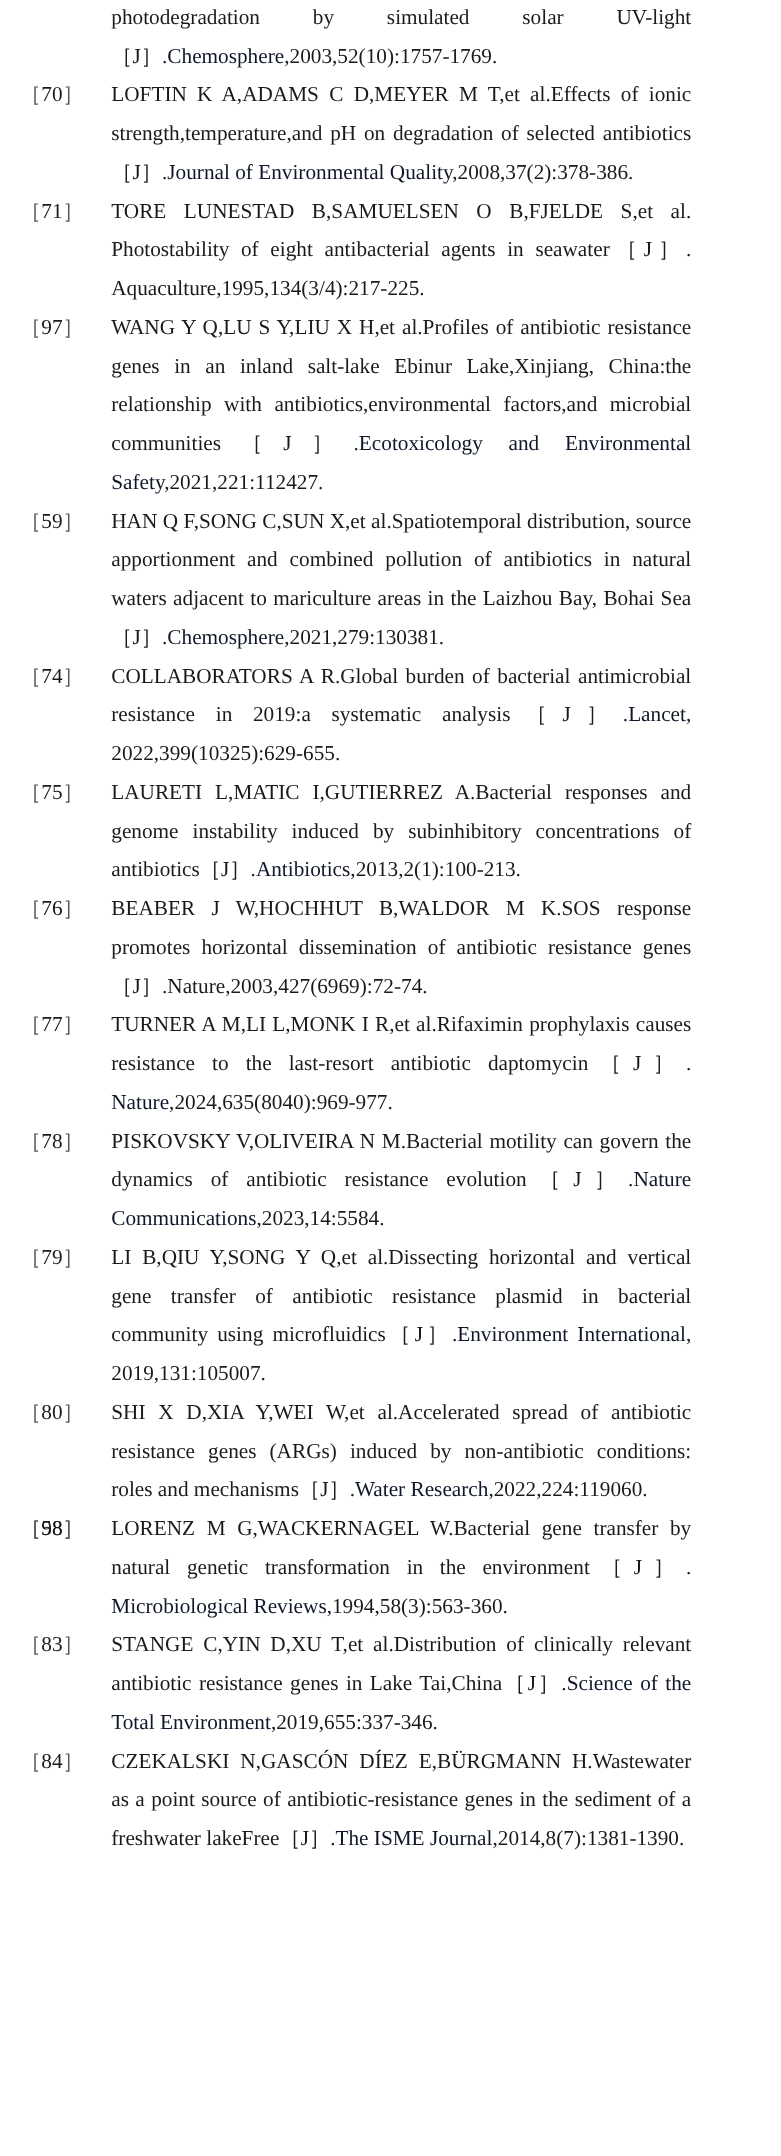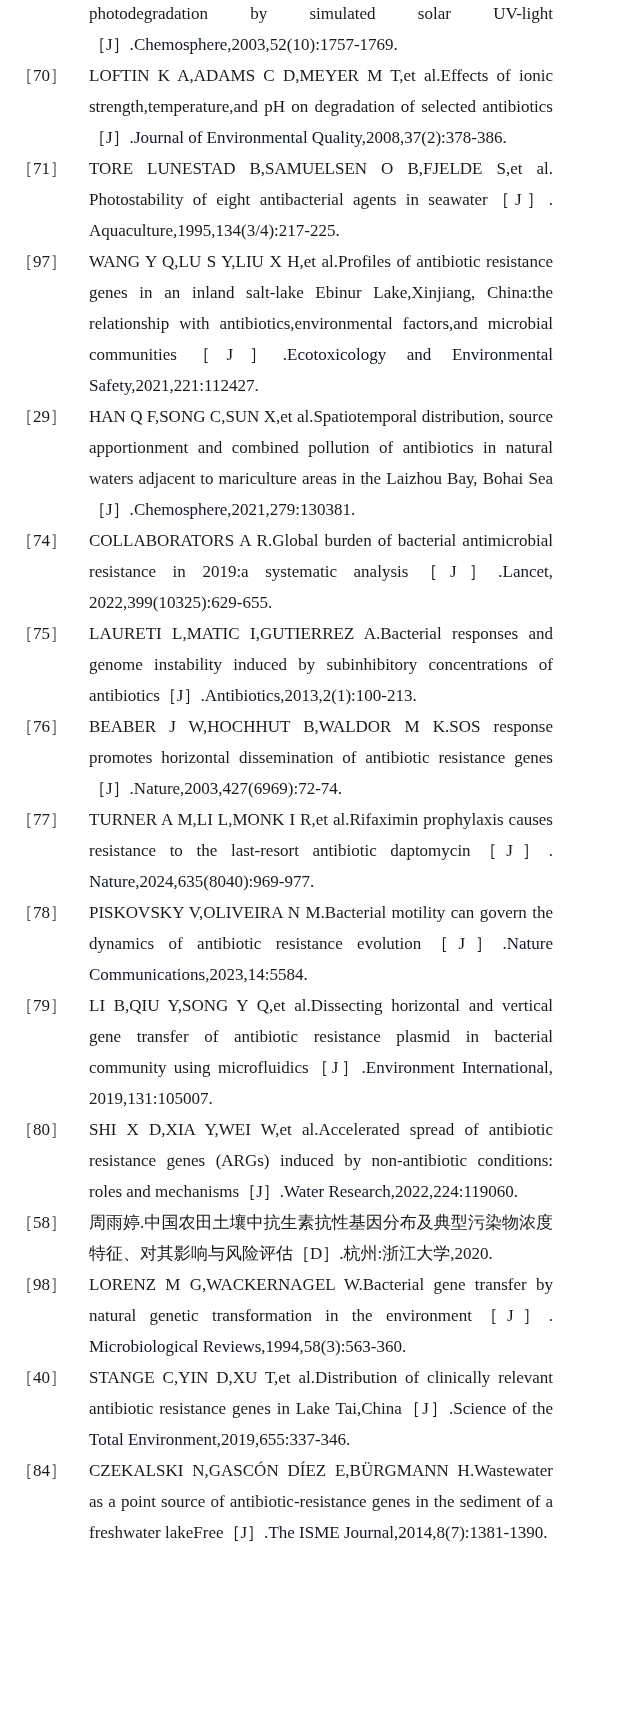--- a/index.html
+++ b/index.html
@@ -62,21 +62,21 @@
     <span class="num">
       <span class="br">［</span>
       <span>97</span>
       <span class="br">］</span>
     </span>
     <span>WANG Y Q,LU S Y,LIU X H,et al.Profiles of antibiotic resistance genes in an inland salt-lake Ebinur Lake,Xinjiang, China:the relationship with antibiotics,environmental factors,and microbial communities［J］.</span><span class="journal">Ecotoxicology and Environmental Safety</span><span>,2021,221:112427.</span>
   </div>
     <div class="ref">
     <span class="num">
       <span class="br">［</span>
-      <span>29</span>
+      <span>59</span>
       <span class="br">］</span>
     </span>
     <span>HAN Q F,SONG C,SUN X,et al.Spatiotemporal distribution, source apportionment and combined pollution of antibiotics in natural waters adjacent to mariculture areas in the Laizhou Bay, Bohai Sea［J］.</span><span class="journal">Chemosphere</span><span>,2021,279:130381.</span>
   </div>
     <div class="ref">
     <span class="num">
       <span class="br">［</span>
       <span>74</span>
       <span class="br">］</span>
     </span>
@@ -129,34 +129,34 @@
       <span class="br">］</span>
     </span>
     <span>SHI X D,XIA Y,WEI W,et al.Accelerated spread of antibiotic resistance genes (ARGs) induced by non-antibiotic conditions: roles and mechanisms［J］.</span><span class="journal">Water Research</span><span>,2022,224:119060.</span>
   </div>
     <div class="ref">
     <span class="num">
       <span class="br">［</span>
       <span>58</span>
       <span class="br">］</span>
     </span>
-    <span>周雨婷.中国农田土壤中抗生素抗性基因分布及典型污染物浓度特征、对其影响与风险评估［D］.杭州:浙江大学,2020.</span><span class="journal"></span><span></span>
+    <span class="journal"></span><span></span>
   </div>
     <div class="ref">
     <span class="num">
       <span class="br">［</span>
       <span>98</span>
       <span class="br">］</span>
     </span>
     <span>LORENZ M G,WACKERNAGEL W.Bacterial gene transfer by natural genetic transformation in the environment［J］. </span><span class="journal">Microbiological Reviews</span><span>,1994,58(3):563-360.</span>
   </div>
     <div class="ref">
     <span class="num">
       <span class="br">［</span>
-      <span>40</span>
+      <span>83</span>
       <span class="br">］</span>
     </span>
     <span>STANGE C,YIN D,XU T,et al.Distribution of clinically relevant antibiotic resistance genes in Lake Tai,China［J］.</span><span class="journal">Science of the Total Environment</span><span>,2019,655:337-346.</span>
   </div>
     <div class="ref">
     <span class="num">
       <span class="br">［</span>
       <span>84</span>
       <span class="br">］</span>
     </span>

